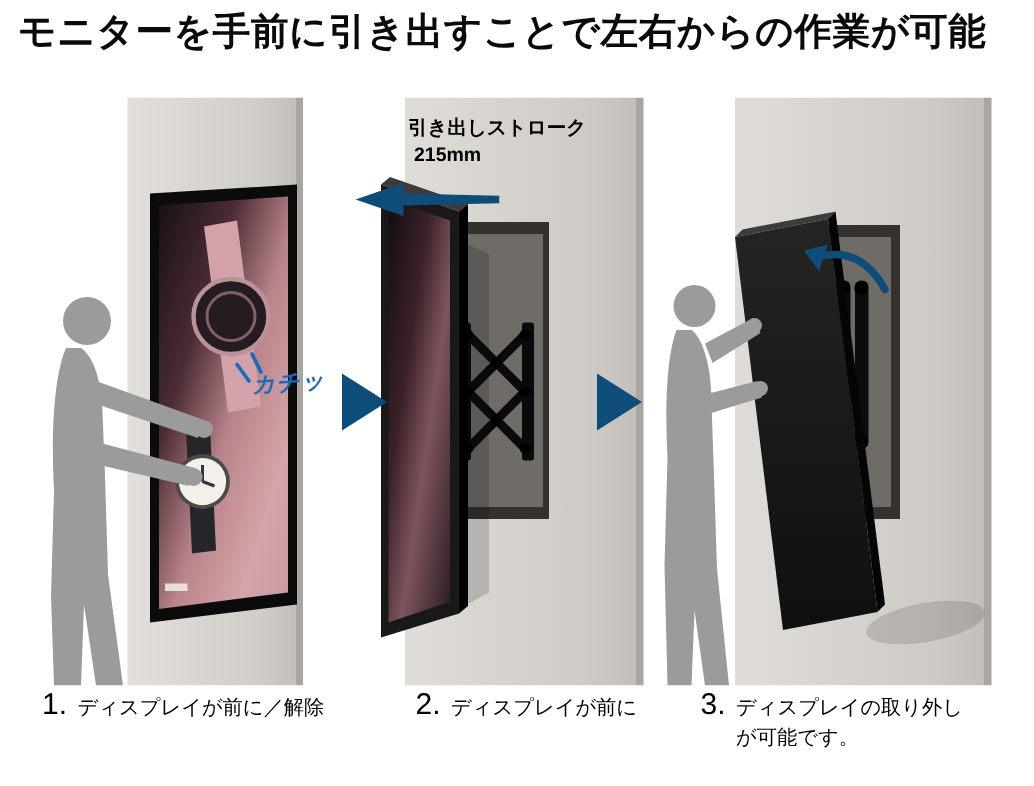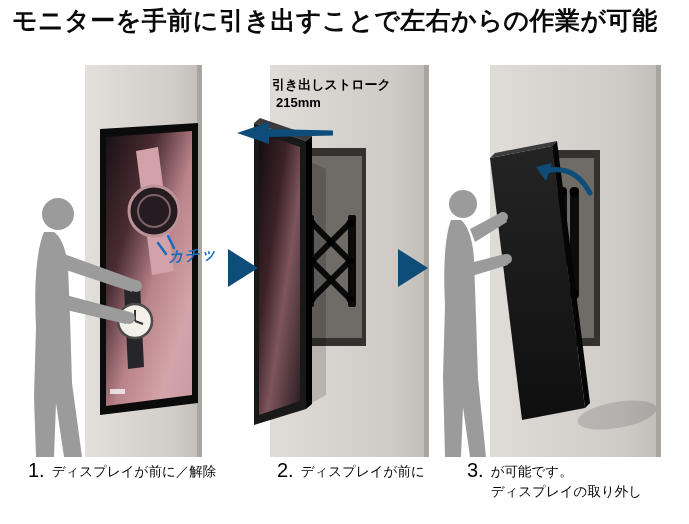--- a/index.html
+++ b/index.html
@@ -218,18 +218,18 @@
   </div>
   <div class="caption c2">
     <span class="num">2.</span>
     <span class="txt">
       <div>ディスプレイが前に</div>
     </span>
   </div>
   <div class="caption c3">
     <span class="num">3.</span>
     <span class="txt">
+      <div>ディスプレイの取り外し</div>
       <div>が可能です。</div>
-      <div>ディスプレイの取り外し</div>
     </span>
   </div>
 
 </div>
 
 </body></html>

